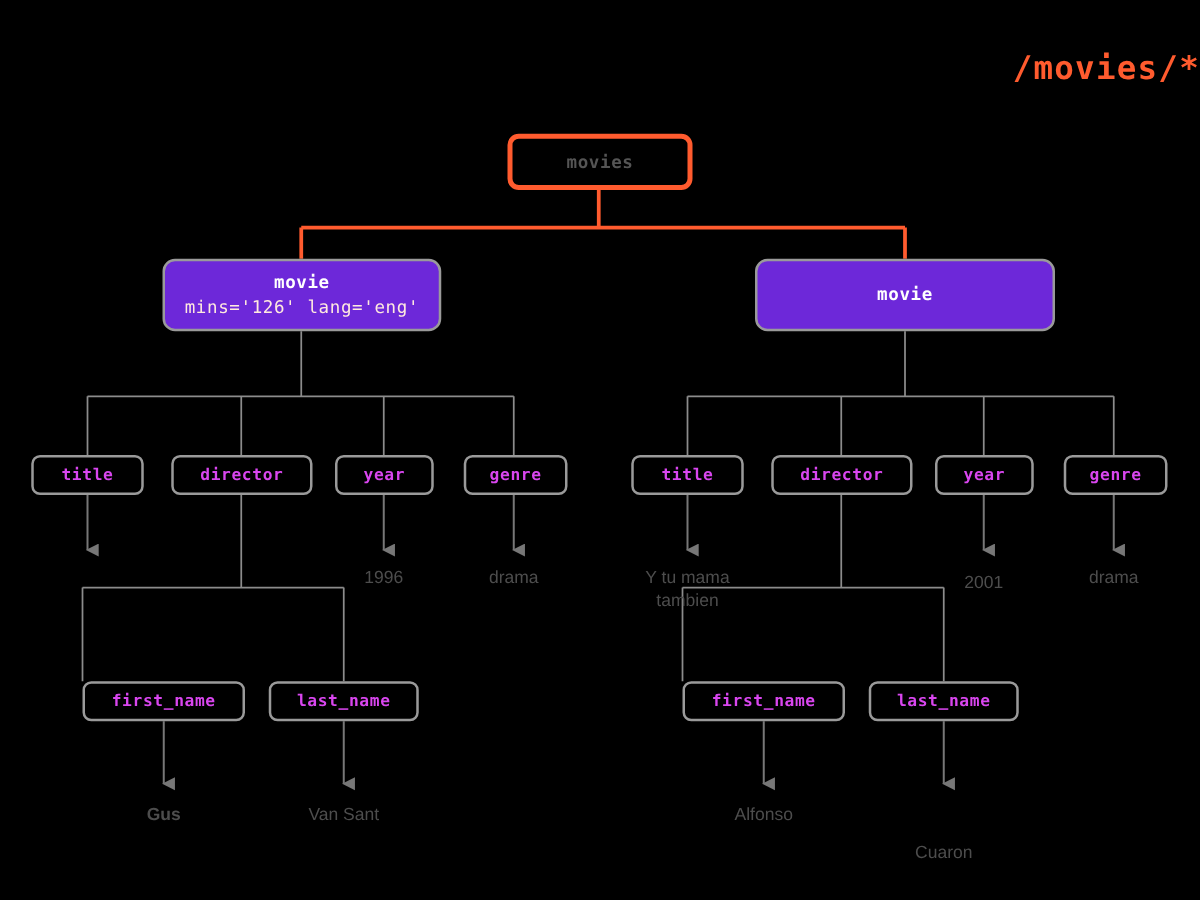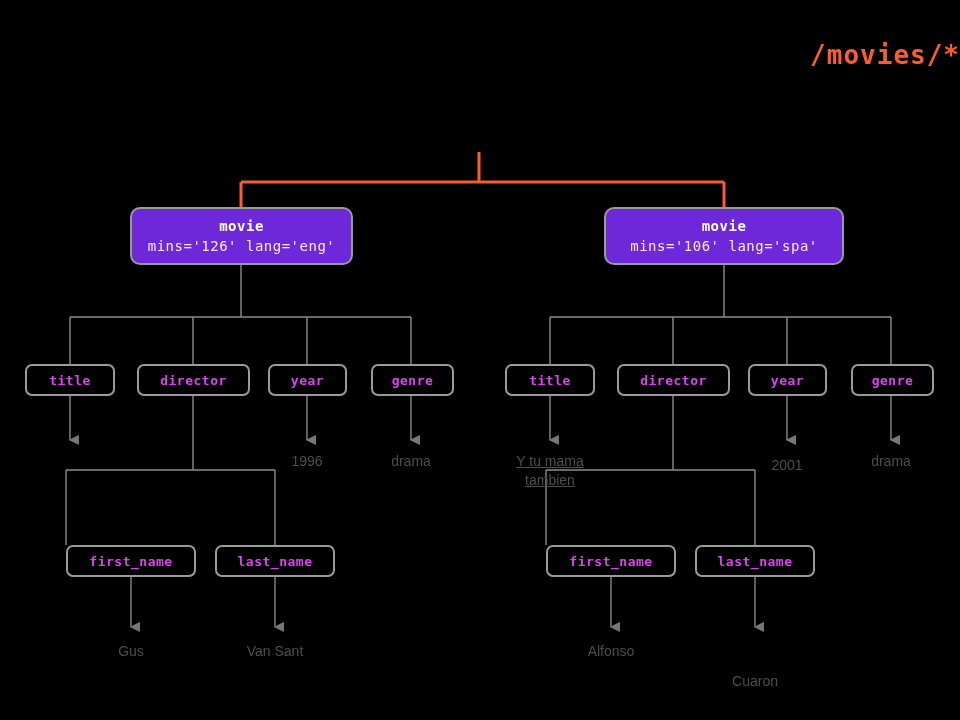--- a/index.html
+++ b/index.html
@@ -152,29 +152,31 @@
       <path d="M 891 396 L 891 440"></path>
       <path d="M 131 577 L 131 627"></path>
       <path d="M 275 577 L 275 627"></path>
       <path d="M 611 577 L 611 627"></path>
       <path d="M 755 577 L 755 627"></path>
     </g>
   </svg>
 
   <div class="title">/movies/*</div>
 
+  <div class="node node-root" style="left:406px; top:107px; width:148px; height:45px;">
+    <span>movies</span>
+  </div>
 
   <div class="node node-movie" style="left:130px; top:207px; width:223px; height:58px;">
     <span class="tag">movie</span>
     <span class="attrs">mins='126' lang='eng'</span>
   </div>
 
   <div class="node node-movie" style="left:604px; top:207px; width:240px; height:58px;">
     <span class="tag">movie</span>
-    <span class="attrs">mins='106' lang='spa'</span>
   </div>
 
   <div class="node node-el" style="left:25px; top:364px; width:90px; height:32px;">
     <span>title</span>
   </div>
   <div class="node node-el" style="left:137px; top:364px; width:113px; height:32px;">
     <span>director</span>
   </div>
   <div class="node node-el" style="left:268px; top:364px; width:79px; height:32px;">
     <span>year</span>
@@ -205,23 +207,23 @@
 
   <div class="node node-el" style="left:546px; top:545px; width:130px; height:32px;">
     <span>first_name</span>
   </div>
   <div class="node node-el" style="left:695px; top:545px; width:120px; height:32px;">
     <span>last_name</span>
   </div>
 
   <div class="leaf-text" style="left:247px; top:452px; width:120px;">1996</div>
   <div class="leaf-text" style="left:351px; top:452px; width:120px;">drama</div>
-  <div class="leaf-text" style="left:71px; top:642px; width:120px;">Gus</div>
+  <div class="leaf-text" style="left:71px; top:642px; width:120px;font-weight:bold;">Gus</div>
   <div class="leaf-text" style="left:215px; top:642px; width:120px;">Van Sant</div>
 
-  <div class="leaf-text" style="left:490px; top:452px; width:120px;text-decoration:underline;">Y tu mama
+  <div class="leaf-text" style="left:490px; top:452px; width:120px;">Y tu mama
 tambien</div>
   <div class="leaf-text" style="left:727px; top:456px; width:120px;">2001</div>
   <div class="leaf-text" style="left:831px; top:452px; width:120px;">drama</div>
   <div class="leaf-text" style="left:551px; top:642px; width:120px;">Alfonso</div>
   <div class="leaf-text" style="left:695px; top:672px; width:120px;">Cuaron</div>
 
 </div>
 
 </body></html>

